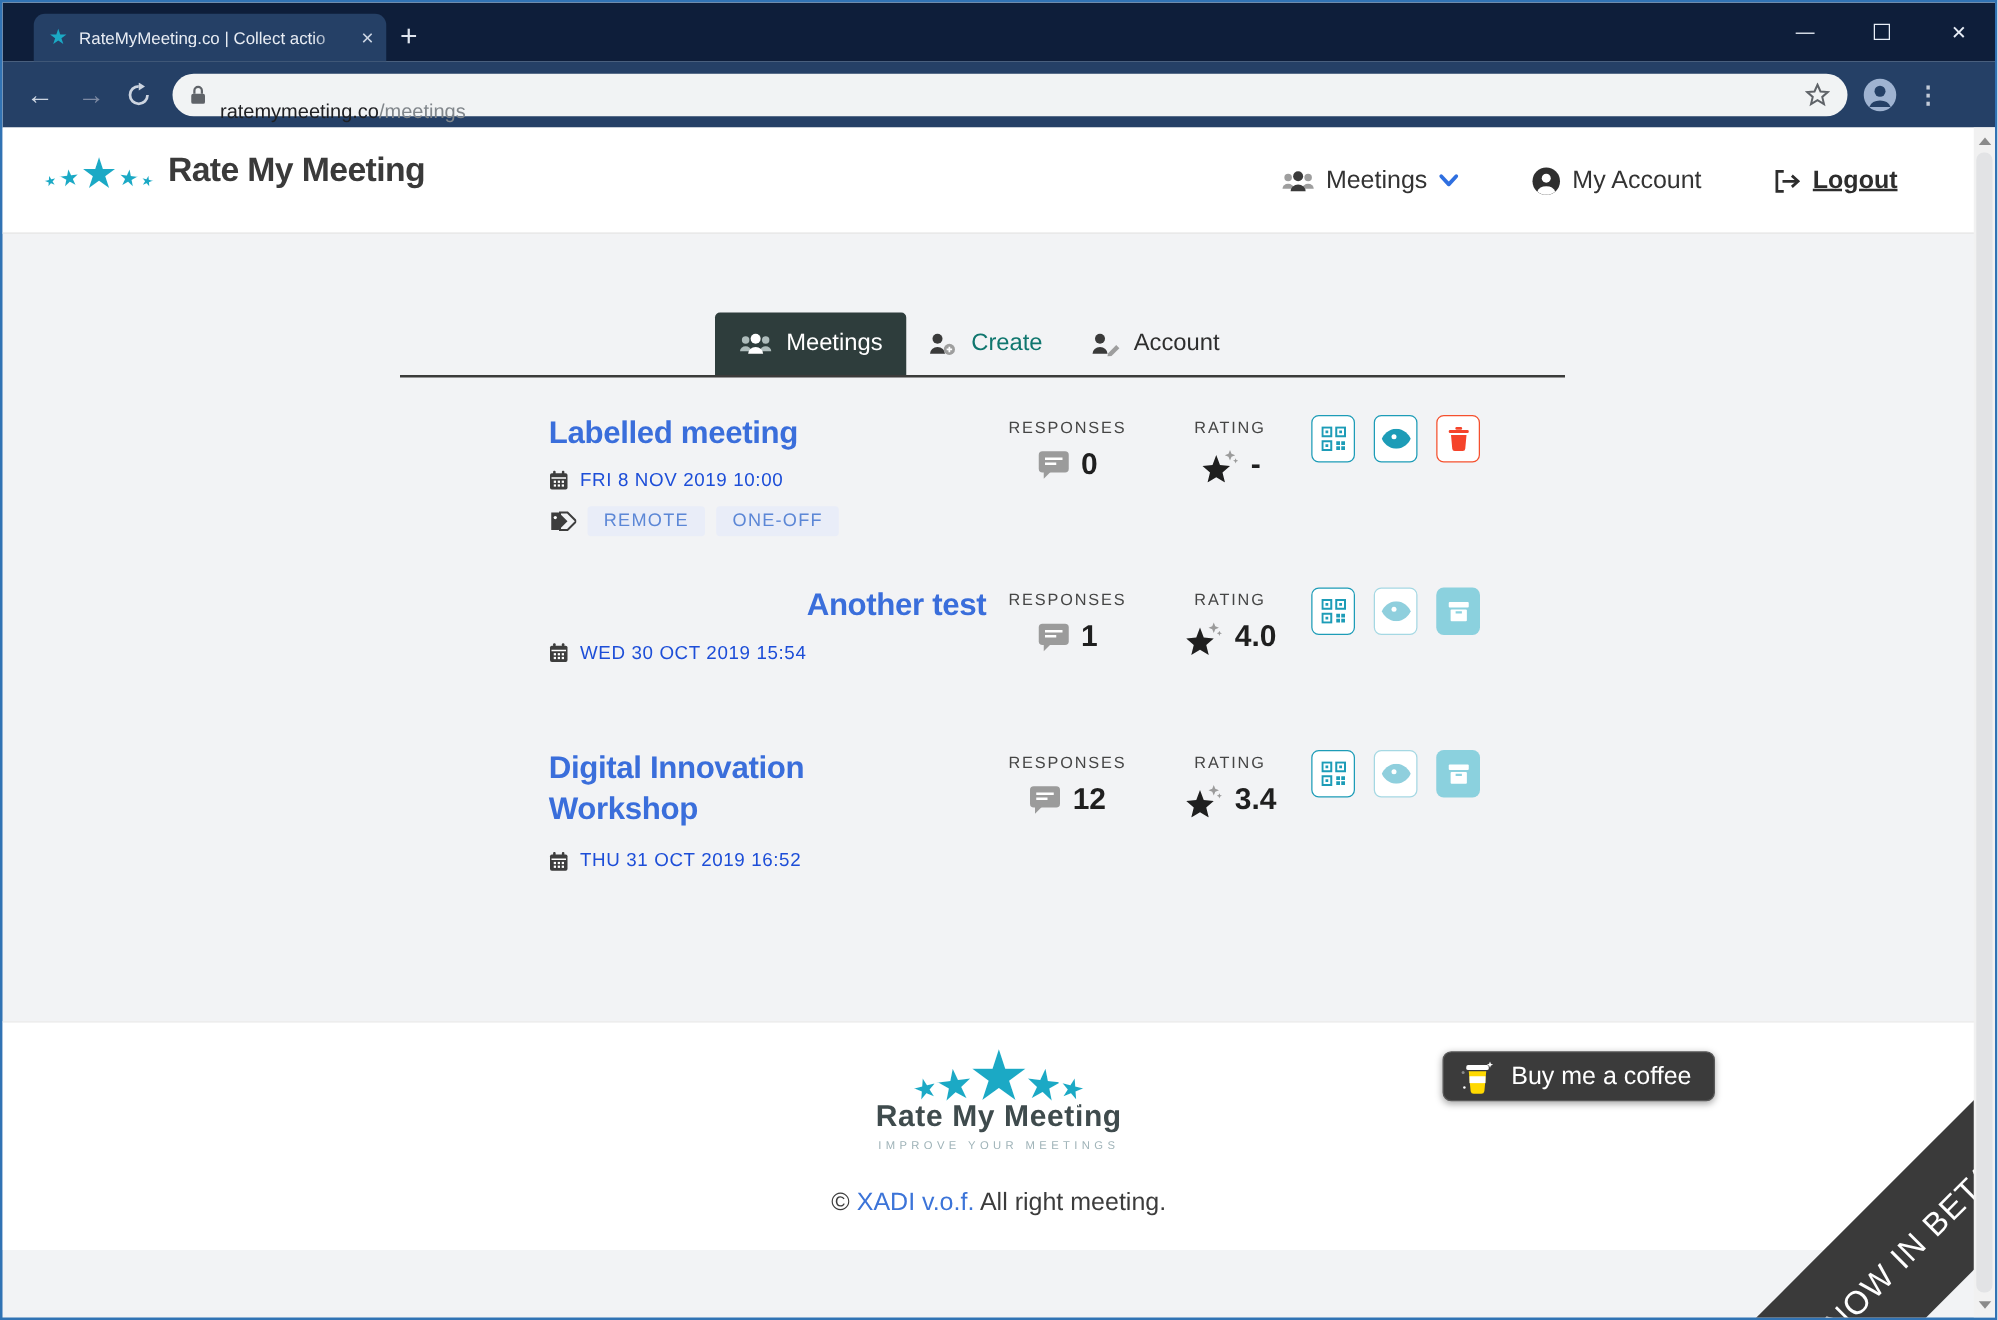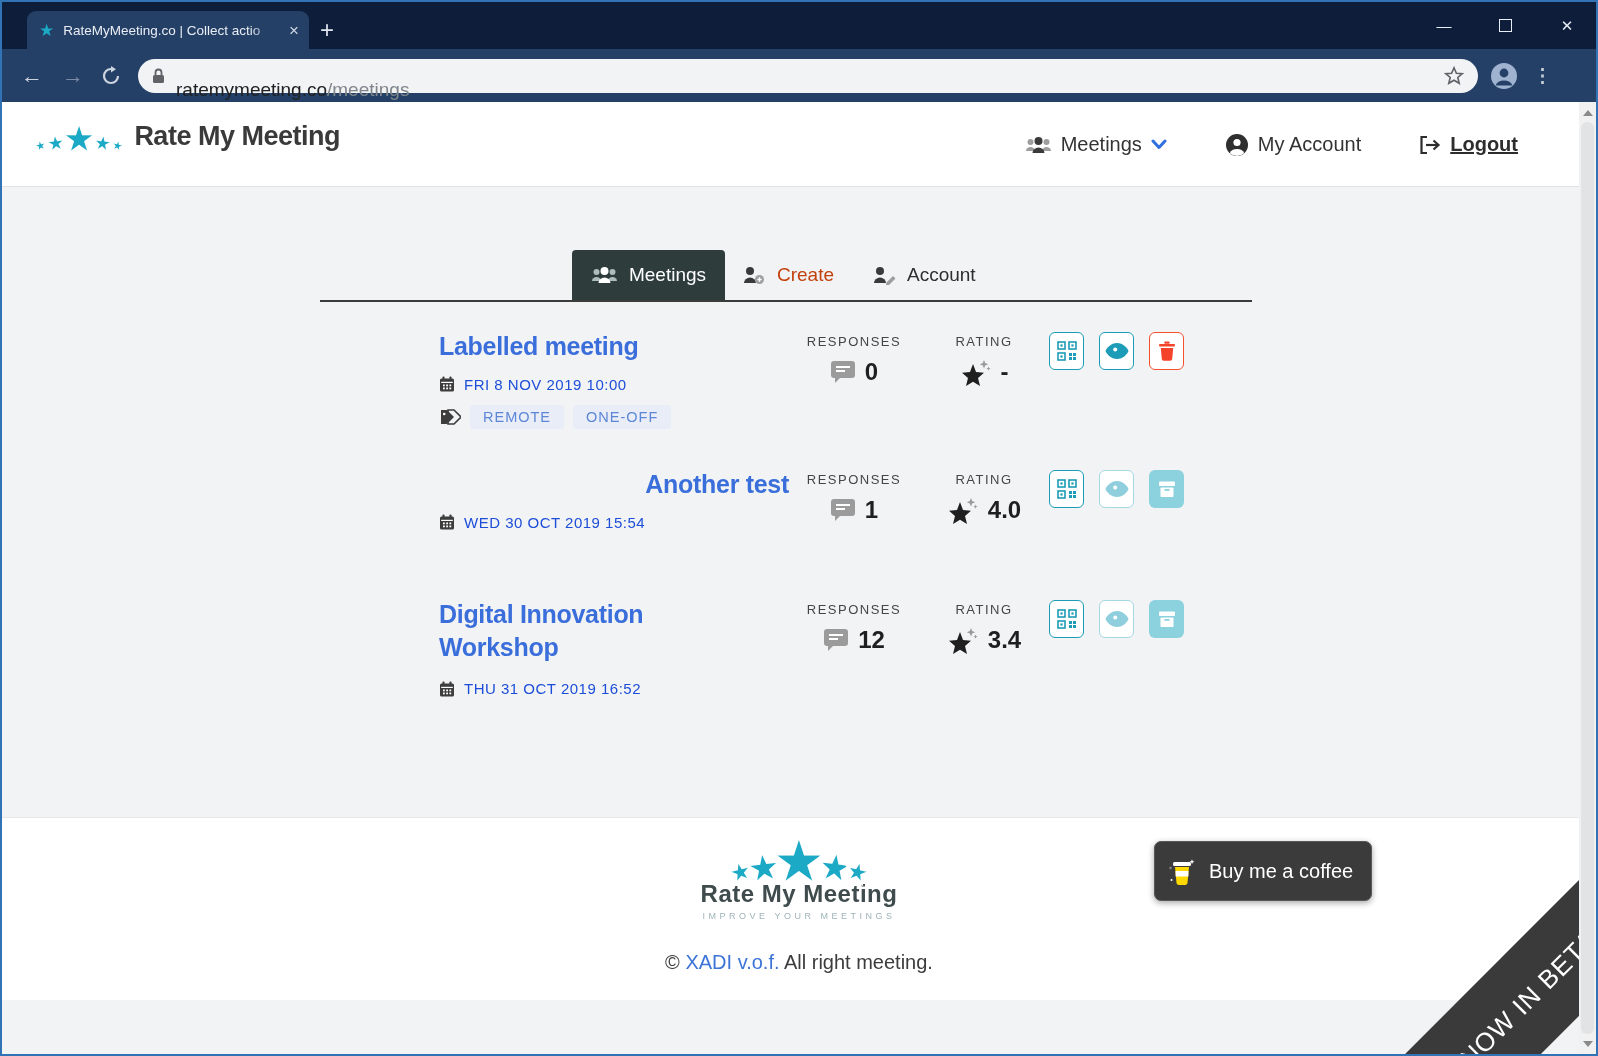--- a/index.html
+++ b/index.html
@@ -18,41 +18,41 @@
   .win-controls { position:absolute; right:18px; top:0; height:47px; display:flex; align-items:center; gap:44px; color:#e8eef7; }
   .win-controls span { font-size:15px; width:22px; text-align:center; }
   .wc-max { font-size:13px; border:1.5px solid #e8eef7; width:13px !important; height:13px; }
 
   .toolbar { position:absolute; left:0; top:47px; width:100%; height:53px; background:#254066; display:flex; align-items:center; }
   .nav-arrow { font-size:22px; margin-left:19px; line-height:1; }
   .back { color:#ccd4e0; }
   .fwd { color:#7d8aa3; }
   .reload { margin-left:17px; display:flex; }
   .url-pill { margin-left:17px; width:1340px; height:34px; background:#f1f3f4; border-radius:17px; display:flex; align-items:center; padding:0 14px; }
-  .url-text { font-size:19px; margin-left:11px; flex:1;margin-top:28px; }
+  .url-text { font-size:16px; margin-left:11px; flex:1;margin-top:28px; }
   .url-domain { color:#202124; }
   .url-path { color:#80868b; }
   .toolbar-right { display:flex; align-items:center; gap:15px; margin-left:12px; }
   .menu-dots { color:#c3cbd8; font-size:19px; letter-spacing:0; font-weight:bold; }
 
   
   .site-header { position:absolute; left:0; top:100px; width:100%; height:85px; background:#ffffff; border-bottom:1px solid #e2e2e2; }
   .logo { position:absolute; left:30px; top:18px; display:flex; align-items:center; }
   .star-arc { display:flex; align-items:flex-end; font-family:"DejaVu Sans",sans-serif; color:#1ba9c5; line-height:0.8; }
   .star-arc span { -webkit-text-stroke:2px #fff; }
   .brand-text { font-weight:bold; color:#3a3a3a; font-size:27px; letter-spacing:-0.5px; margin-left:8px; }
   .header-nav { position:absolute; right:78px; top:0; height:85px; display:flex; align-items:center; gap:58px; }
   .nav-item { display:flex; align-items:center; gap:9px; font-size:20px; color:#333; }
   .nav-logout { font-weight:bold; text-decoration:underline; color:#2d2d2d; }
 
   
   .tabbar-line { position:absolute; left:318px; top:298px; width:932px; height:2px; background:#3b3b3a; }
   .ctab { position:absolute; top:248px; height:50px; display:flex; align-items:center; gap:11px; font-size:19px; }
   .ctab-meetings { left:570px; width:153px; background:#2e3d3c; color:#fff; justify-content:center; border-radius:4px 4px 0 0; }
-  .ctab-create { left:738px; color:#c2410c; }
+  .ctab-create { left:738px; color:#0f766e; }
   .ctab-account { left:868px; color:#2e2e2e; }
 
   
   .meeting-row { position:absolute; left:437px; width:745px; display:grid; grid-template-columns:350px 130px 130px 135px; }
   .row-0 { top:328px; }
   .row-1 { top:466px;text-align:right; }
   .row-2 { top:596px; }
   .m-title { color:#3a6edb; font-weight:bold; font-size:25px; letter-spacing:-0.3px; line-height:1.3; cursor:pointer; }
   .m-date { display:flex; align-items:center; gap:9px; margin-top:13px; color:#1d4ed8; font-size:15px; letter-spacing:0.5px; }
   .m-tags { display:flex; align-items:center; gap:9px; margin-top:12px; }
@@ -68,21 +68,21 @@
   .btn-trash { border:1.5px solid #f5502e; }
   .btn-archive { background:#8bd1de; border:none; }
 
   
   .footer { position:absolute; left:0; top:815px; width:100%; height:183px; background:#fff; border-top:1px solid #e8e8e8; }
   .footer-logo { position:absolute; left:0; right:0; top:15px; display:flex; flex-direction:column; align-items:center; }
   .footer-brand { font-weight:bold; color:#3f4b4d; font-size:24px; margin-top:-4px; letter-spacing:0.5px; }
   .footer-tagline { color:#9fb3b8; font-size:9px; letter-spacing:3.5px; margin-top:3px; }
   .copyright { position:absolute; left:0; right:0; top:133px; text-align:center; font-size:20px; color:#3c3c3c; }
   .copy-link { color:#3c74d8;margin-top:18px; }
-  .coffee-btn { position:absolute; left:1152px; top:23px; height:60px; background:#3b3b3b; border:1px solid #585858; border-radius:7px; display:flex; align-items:center; gap:12px; padding:0 18px 0 12px; color:#fff; font-size:20px; box-shadow:0 2px 6px rgba(0,0,0,0.35); cursor:pointer; }
+  .coffee-btn { position:absolute; left:1152px; top:23px; height:40px; background:#3b3b3b; border:1px solid #585858; border-radius:7px; display:flex; align-items:center; gap:12px; padding:0 18px 0 12px; color:#fff; font-size:20px; box-shadow:0 2px 6px rgba(0,0,0,0.35); cursor:pointer; }
 
   .beta-ribbon { position:absolute; left:1326px; top:949px; width:400px; height:96px; background:#3a3a3a; transform:rotate(-45deg); display:flex; align-items:center; justify-content:center; color:#fff; font-size:26px; letter-spacing:1px; z-index:5; }
 
   
   .scrollbar { position:absolute; right:0; top:100px; bottom:0; width:17px; background:#f1f1f1; z-index:10; }
   .sb-arrow { position:absolute; left:0; width:17px; height:17px; display:flex; align-items:center; justify-content:center; }
   .sb-tri-up { width:0; height:0; border-left:5px solid transparent; border-right:5px solid transparent; border-bottom:6px solid #8a8a8a; }
   .sb-tri-down { width:0; height:0; border-left:5px solid transparent; border-right:5px solid transparent; border-top:6px solid #8a8a8a; }
   .sb-thumb { position:absolute; left:2px; top:20px; bottom:20px; width:13px; background:#e2e3e5; border-radius:6px; }
 </style>

